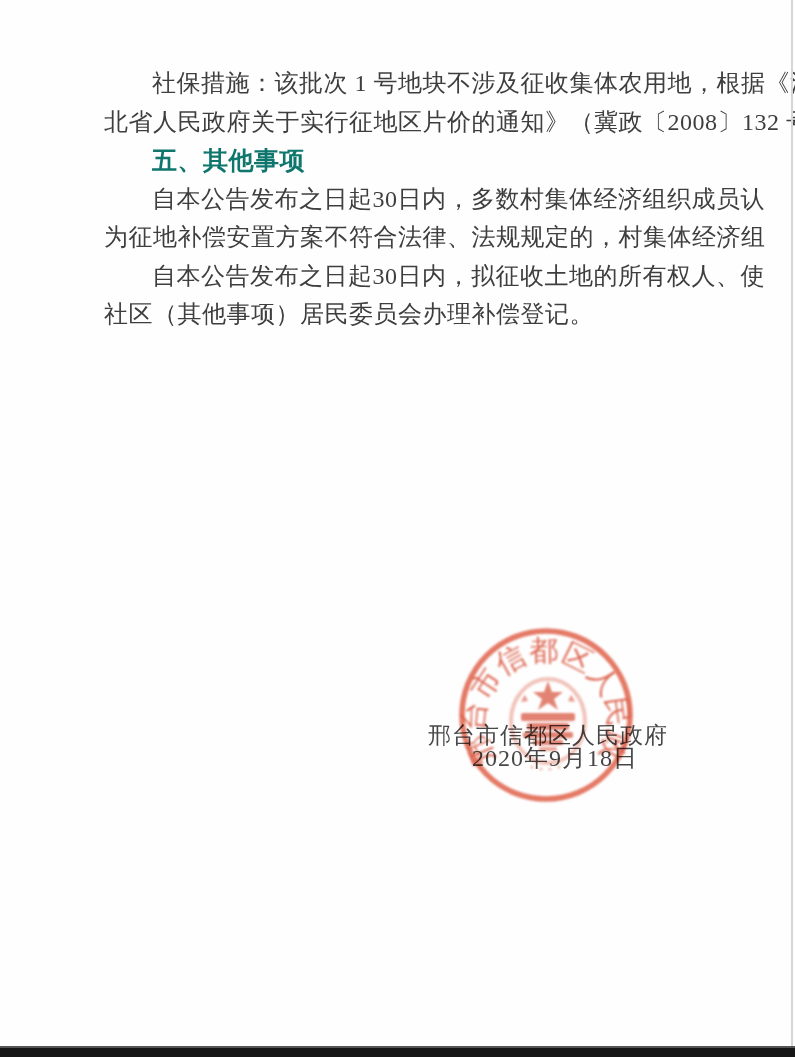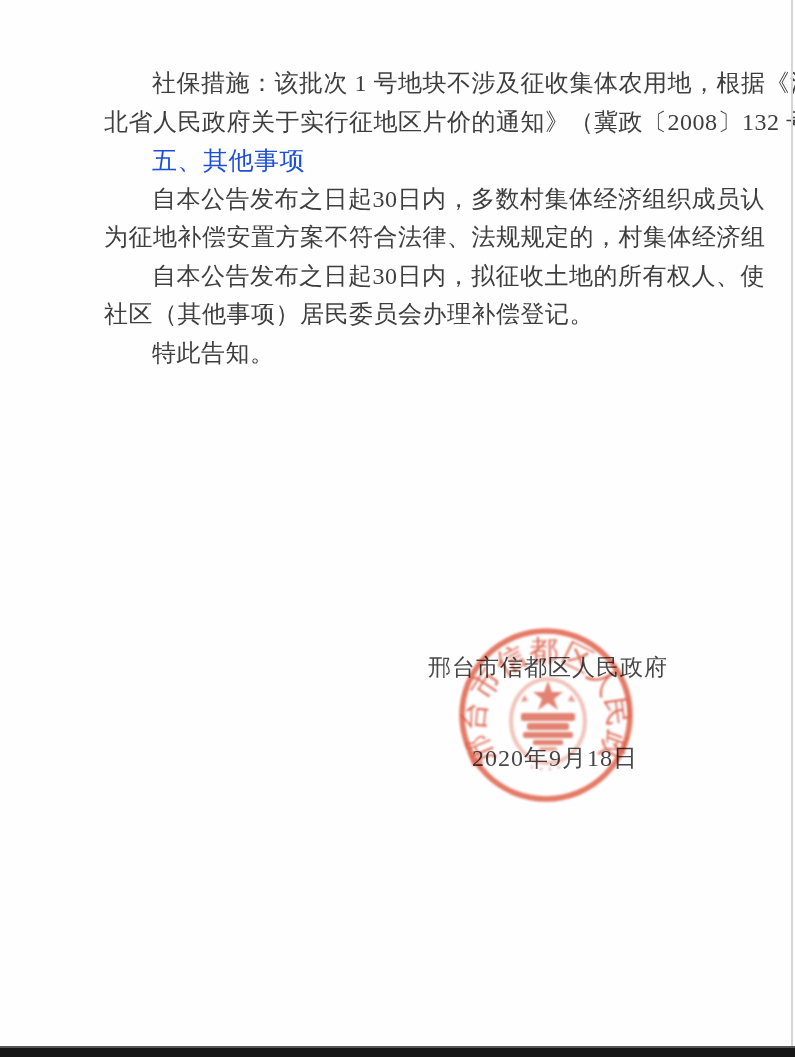--- a/index.html
+++ b/index.html
@@ -21,30 +21,30 @@
   .line{
     height:38.5px;line-height:38.5px;
     font-size:24px;
     letter-spacing:0.5px;
     white-space:nowrap;
     color:#3e3e3e;
   }
   .line.indent{padding-left:48px;}
   .line.heading{
     font-family:"Liberation Sans","DejaVu Sans",sans-serif;
-    font-weight:normal;
+    font-weight:bold;
     font-size:25px;
-    color:#1d4ed8;
+    color:#0f766e;
   }
   .contact-line span{display:inline-block;}
   .contact-gap{width:56px;}
 
   
   .signature-name{
-    position:absolute;left:428px;top:652px;
+    position:absolute;left:428px;top:720px;
     font-size:23px;letter-spacing:1px;color:#474747;
     z-index:3;mix-blend-mode:multiply;white-space:nowrap;
   }
   .signature-date{
     position:absolute;left:472px;top:742px;
     font-size:24px;letter-spacing:1px;color:#474747;
     z-index:3;mix-blend-mode:multiply;white-space:nowrap;
   }
 
   
@@ -73,21 +73,20 @@
 <div class="page">
 
   <div class="text-block">
     <div class="line indent">社保措施：该批次 1 号地块不涉及征收集体农用地，根据《河</div>
     <div class="line">北省人民政府关于实行征地区片价的通知》（冀政〔2008〕132 号）</div>
     <div class="line heading indent">五、其他事项</div>
     <div class="line indent">自本公告发布之日起30日内，多数村集体经济组织成员认</div>
     <div class="line">为征地补偿安置方案不符合法律、法规规定的，村集体经济组</div>
     <div class="line indent">自本公告发布之日起30日内，拟征收土地的所有权人、使</div>
     <div class="line">社区（其他事项）居民委员会办理补偿登记。</div>
-    <div class="line indent">特此告知。</div>
     <div class="line"></div>
   </div>
 
   <div class="seal">
     <svg width="220" height="220" viewBox="-110 -110 220 220" xmlns="http://www.w3.org/2000/svg">
       <defs>
         <filter id="stampBlur" x="-20%" y="-20%" width="140%" height="140%">
           <feGaussianBlur stdDeviation="0.9"></feGaussianBlur>
         </filter>
       </defs>

